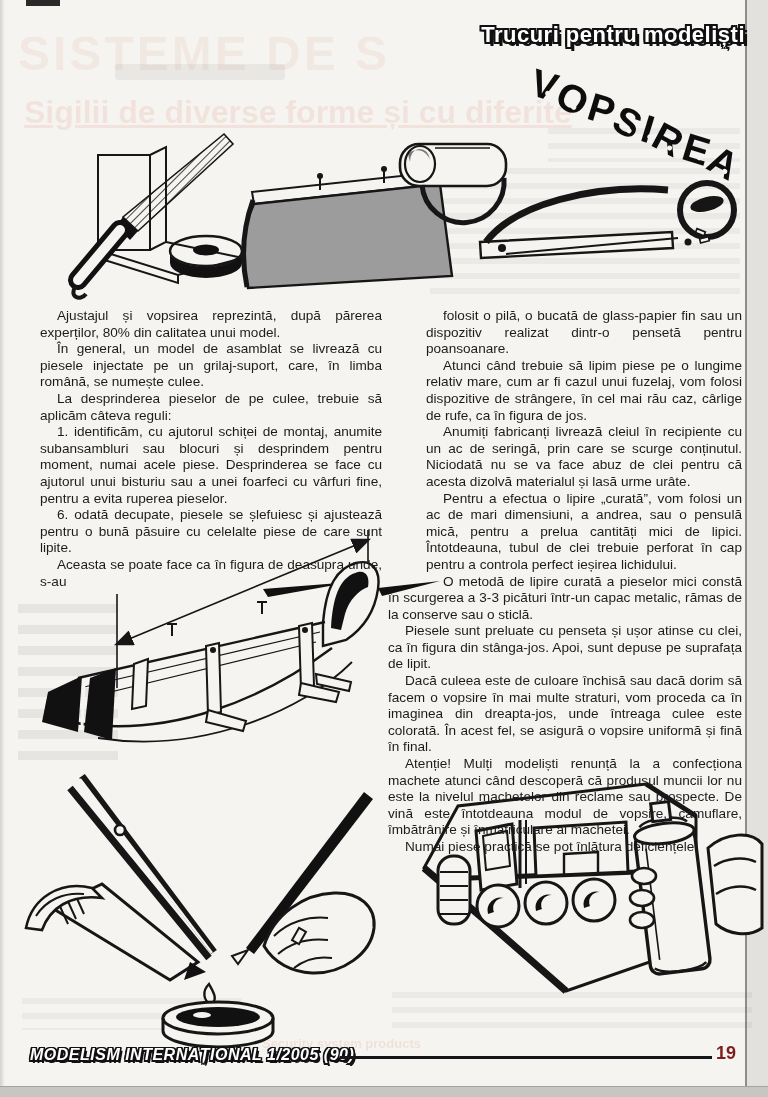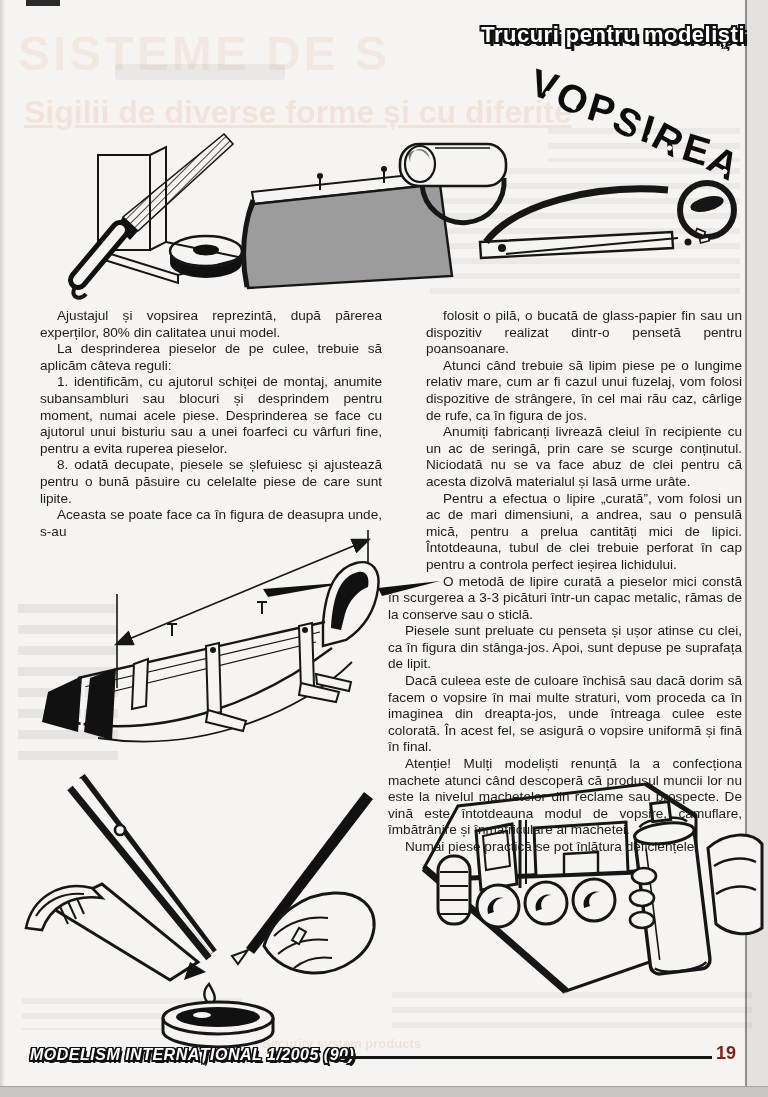--- a/index.html
+++ b/index.html
@@ -287,23 +287,24 @@
     <ellipse cx="248" cy="100" rx="12" ry="8" fill="#f6f4f1" stroke="#161616" stroke-width="2.6"></ellipse>
     <ellipse cx="246" cy="122" rx="12" ry="8" fill="#f6f4f1" stroke="#161616" stroke-width="2.6"></ellipse>
     <ellipse cx="246" cy="144" rx="12" ry="8" fill="#f6f4f1" stroke="#161616" stroke-width="2.6"></ellipse>
     <path class="oln" stroke-width="2.4" d="M318,90 C330,82 348,80 360,86 M320,118 C332,110 348,108 360,114"></path>
   </g>
 </svg>
 </div>
 
 <div id="left-col" class="col">
   <p>Ajustajul și vopsirea reprezintă, după părerea experților, 80% din calitatea unui model.</p>
+  <p>În general, un model de asamblat se livrează cu piesele injectate pe un grilaj-suport, care, în limba română, se numește culee.</p>
   <p>La desprinderea pieselor de pe culee, trebuie să aplicăm câteva reguli:</p>
   <p>1. identificăm, cu ajutorul schiței de montaj, anumite subansambluri sau blocuri și desprindem pentru moment, numai acele piese. Desprinderea se face cu ajutorul unui bisturiu sau a unei foarfeci cu vârfuri fine, pentru a evita ruperea pieselor.</p>
-  <p>8. odată decupate, piesele se șlefuiesc și ajustează pentru o bună păsuire cu celelalte piese de care sunt lipite.</p>
+  <p>6. odată decupate, piesele se șlefuiesc și ajustează pentru o bună păsuire cu celelalte piese de care sunt lipite.</p>
   <p>Aceasta se poate face ca în figura de deasupra unde, s-au</p>
 </div>
 
 <div id="right-col" class="col">
   <div class="intrude"></div>
   <p>folosit o pilă, o bucată de glass-papier fin sau un dispozitiv realizat dintr-o pensetă pentru poansoanare.</p>
   <p>Atunci când trebuie să lipim piese pe o lungime relativ mare, cum ar fi cazul unui fuzelaj, vom folosi dispozitive de strângere, în cel mai rău caz, cârlige de rufe, ca în figura de jos.</p>
   <p>Anumiți fabricanți livrează cleiul în recipiente cu un ac de seringă, prin care se scurge conținutul. Niciodată nu se va face abuz de clei pentru că acesta dizolvă materialul și lasă urme urâte.</p>
   <p>Pentru a efectua o lipire „curată”, vom folosi un ac de mari dimensiuni, a andrea, sau o pensulă mică, pentru a prelua cantități mici de lipici. Întotdeauna, tubul de clei trebuie perforat în cap pentru a controla perfect ieșirea lichidului.</p>
   <p>O metodă de lipire curată a pieselor mici constă în scurgerea a 3-3 picături într-un capac metalic, rămas de la conserve sau o sticlă.</p>

